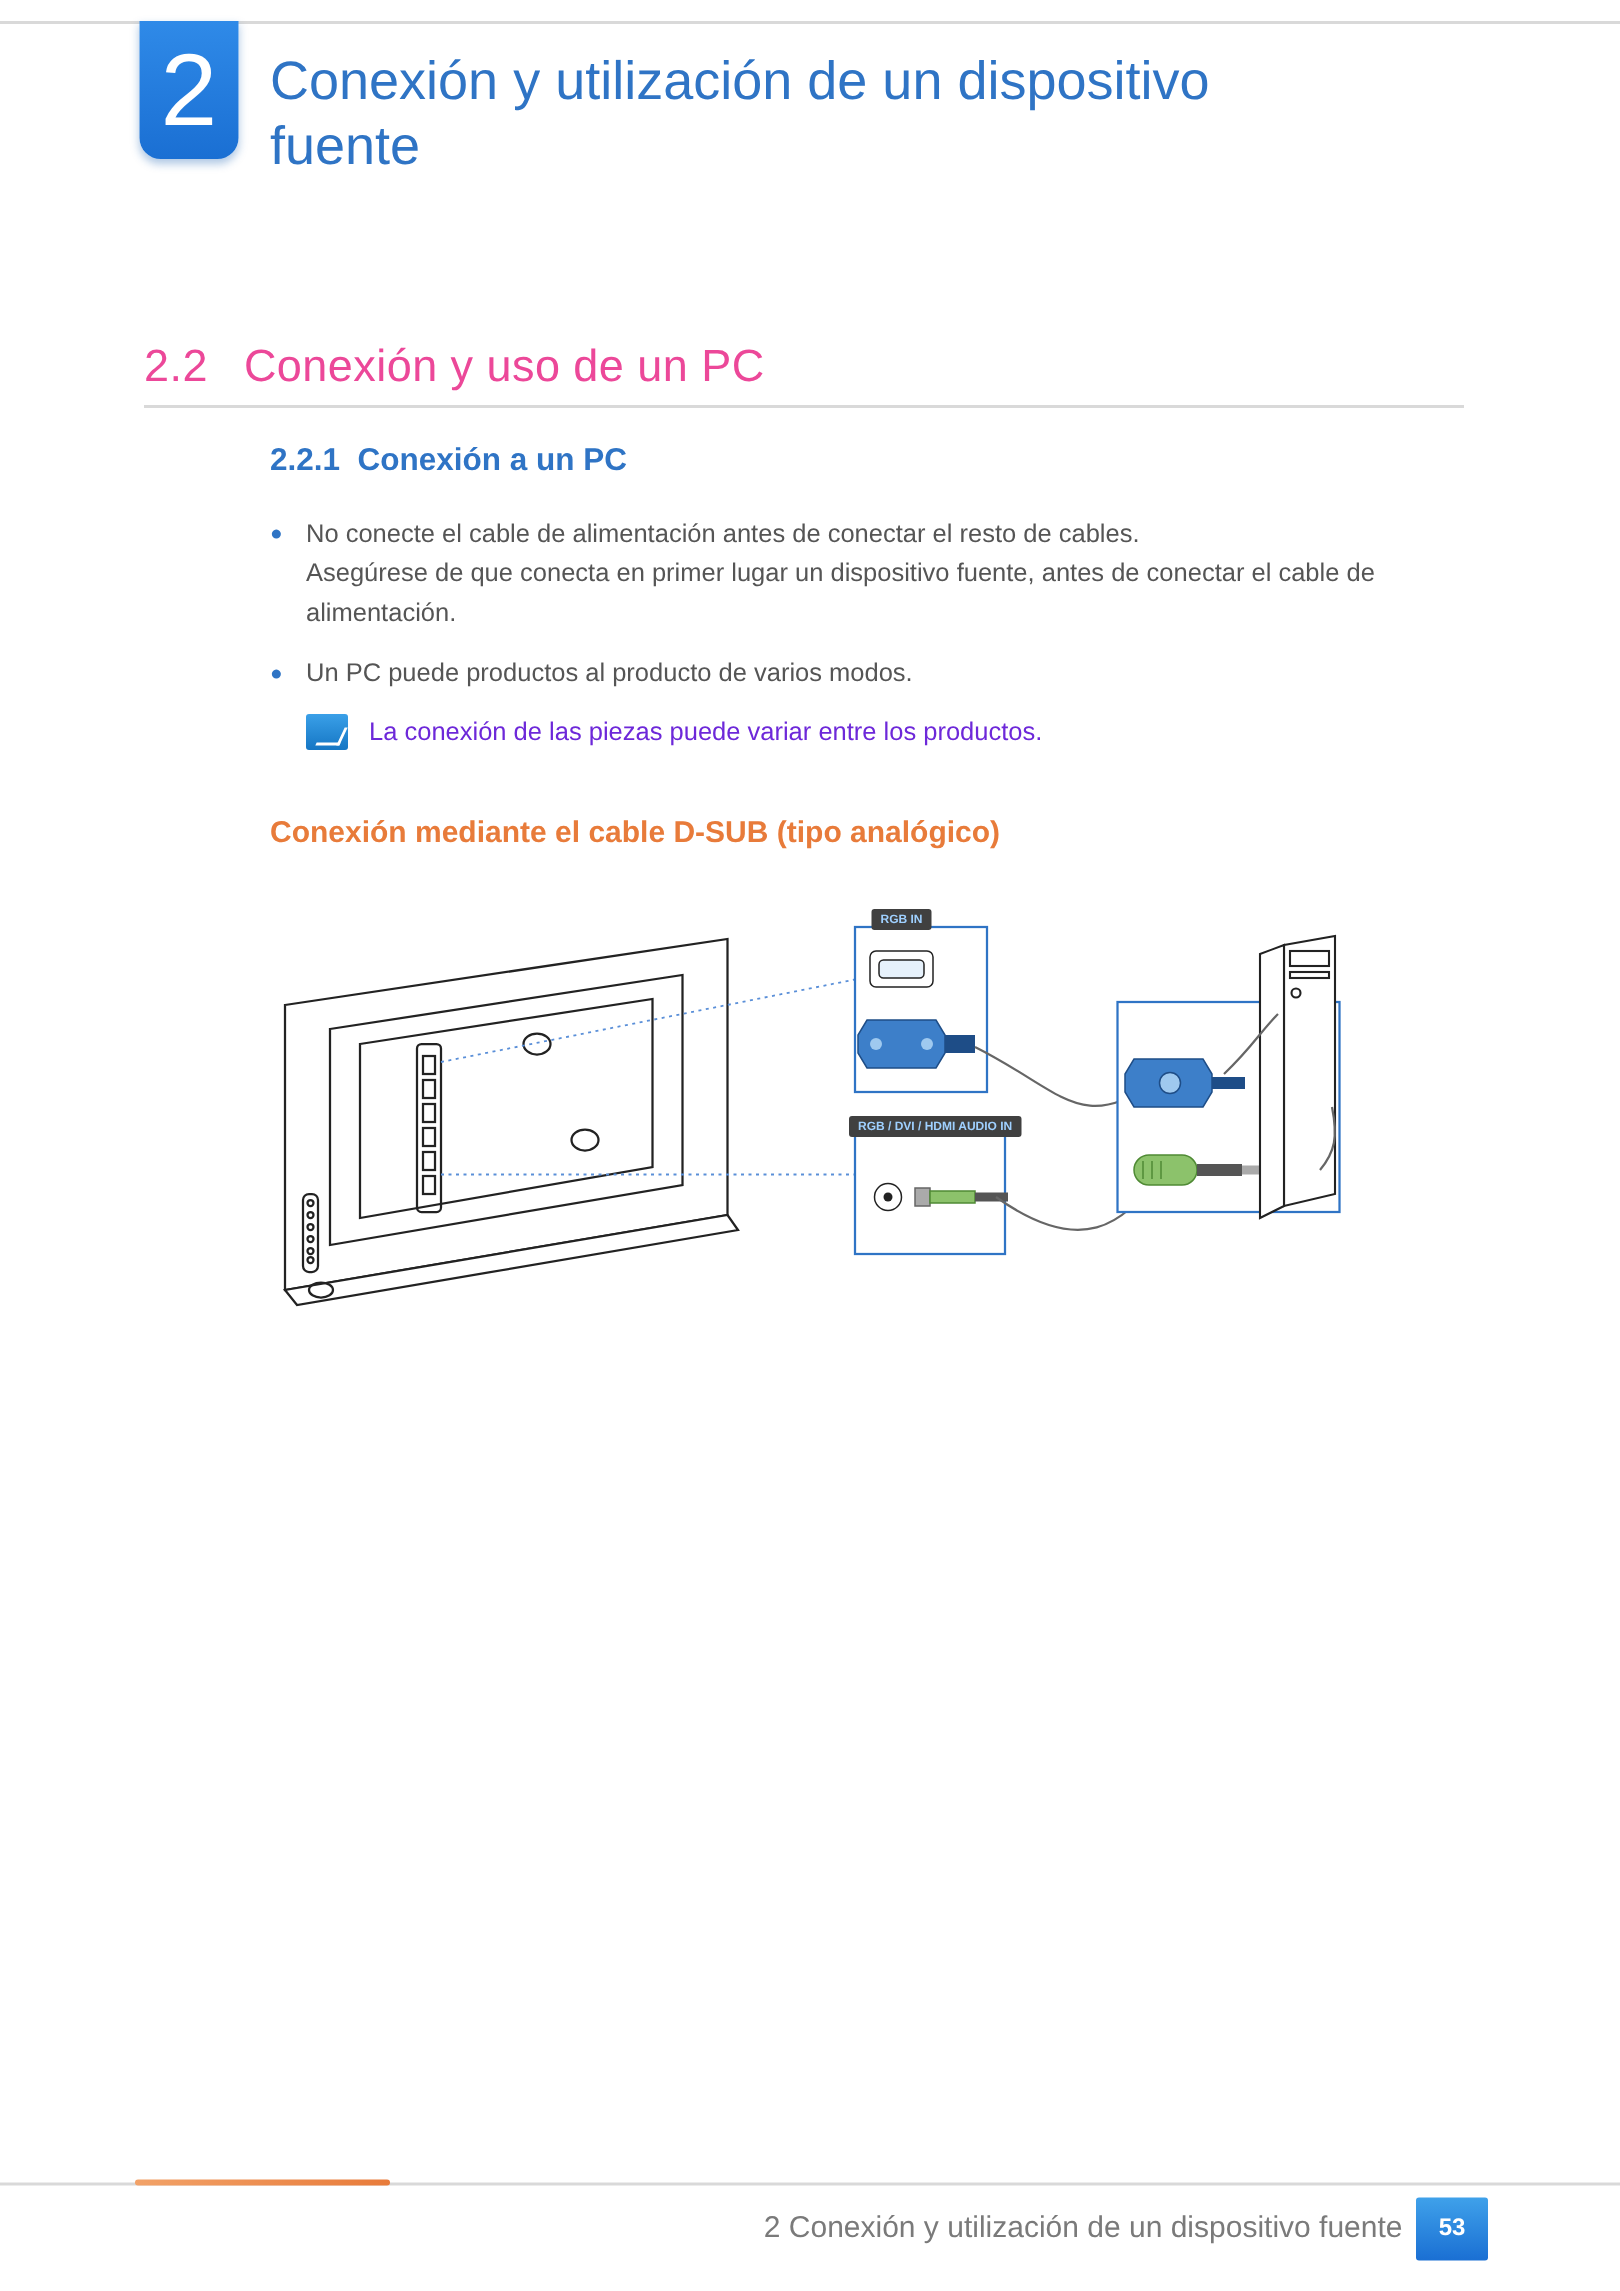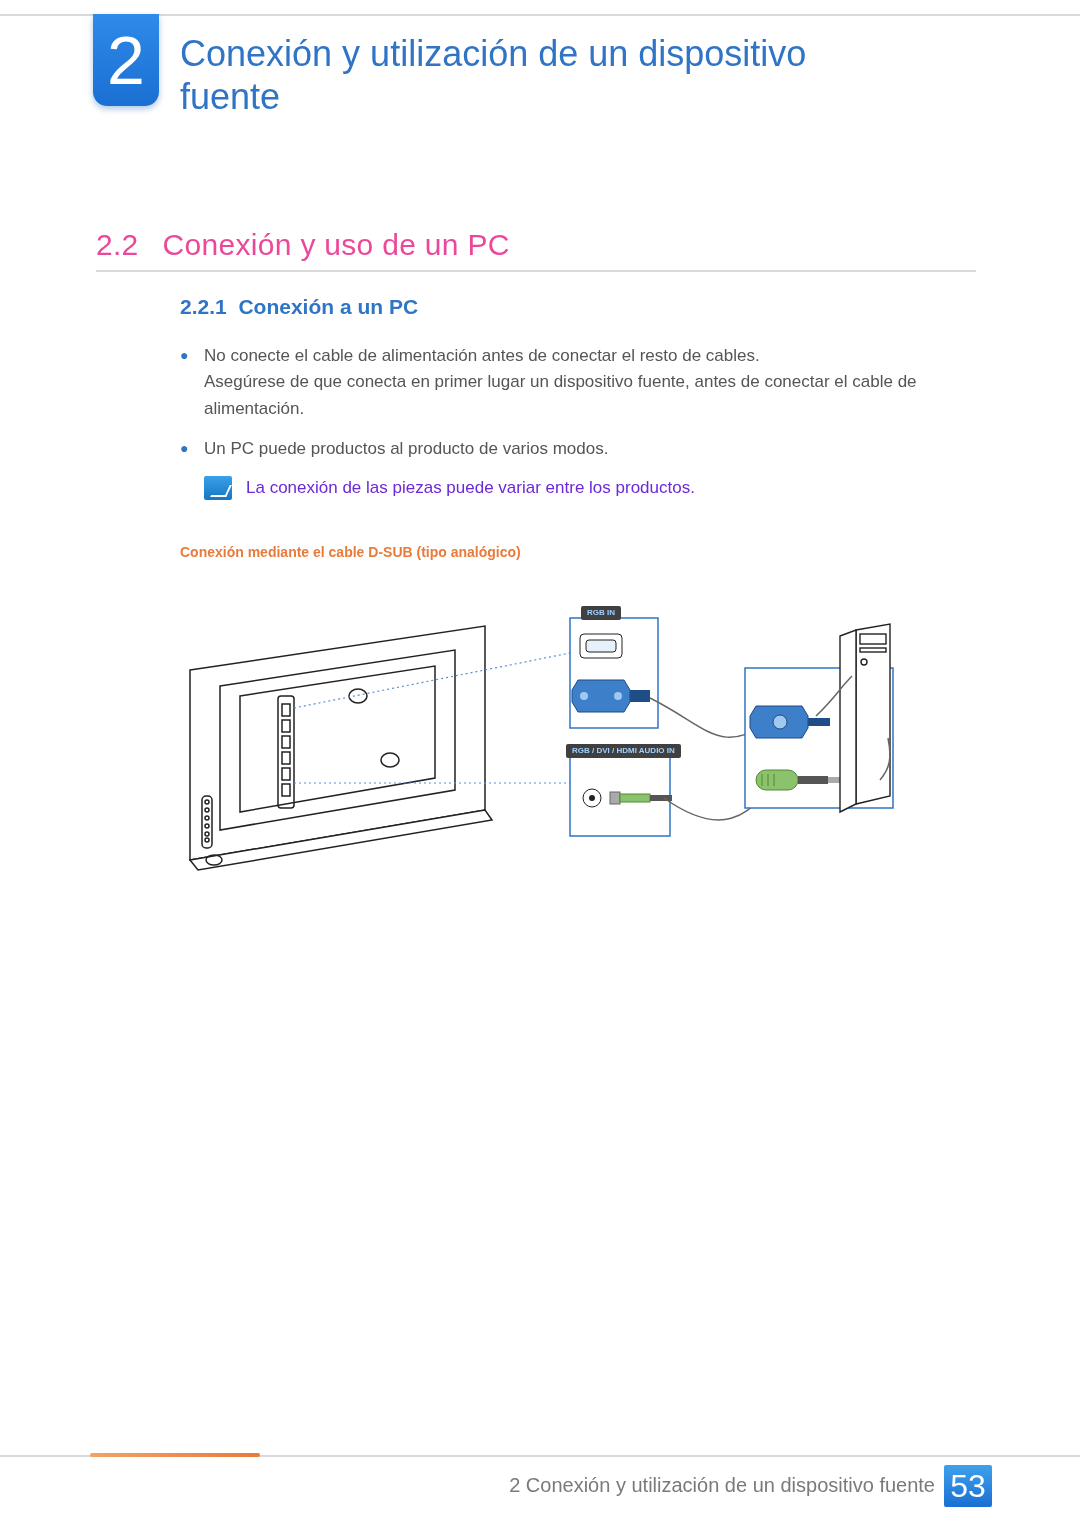--- a/index.html
+++ b/index.html
@@ -108,21 +108,21 @@
     position: absolute;
     right: 3px; bottom: 3px;
     width: 14px; height: 10px;
     border-bottom: 2px solid #fff;
     border-right: 2px solid #fff;
     transform: skewX(-25deg);
   }
   .sub-heading {
     margin-top: 44px;
     margin-left: 84px;
-    font-size: 14px;
+    font-size: 20px;
     color: #e87b3a;
     font-weight: 700;
   }
   .diagram-zone {
     position: absolute;
     left: 180px;
     top: 588px;
     width: 718px;
     height: 300px;
   }
@@ -164,22 +164,22 @@
     margin-left: 30px;
   }
   .page-badge {
     position: absolute;
     right: 88px;
     bottom: 20px;
     width: 48px;
     height: 42px;
     background: linear-gradient(to bottom, #3fa1ea, #1a6fd3);
     color: #fff;
-    font-size: 32px;
-    font-weight: 400;
+    font-size: 16px;
+    font-weight: 700;
     display: flex;
     align-items: center;
     justify-content: center;
     border-radius: 2px;
   }
 </style>
 </head>
 <body>
 
 <div class="top-line"></div>

